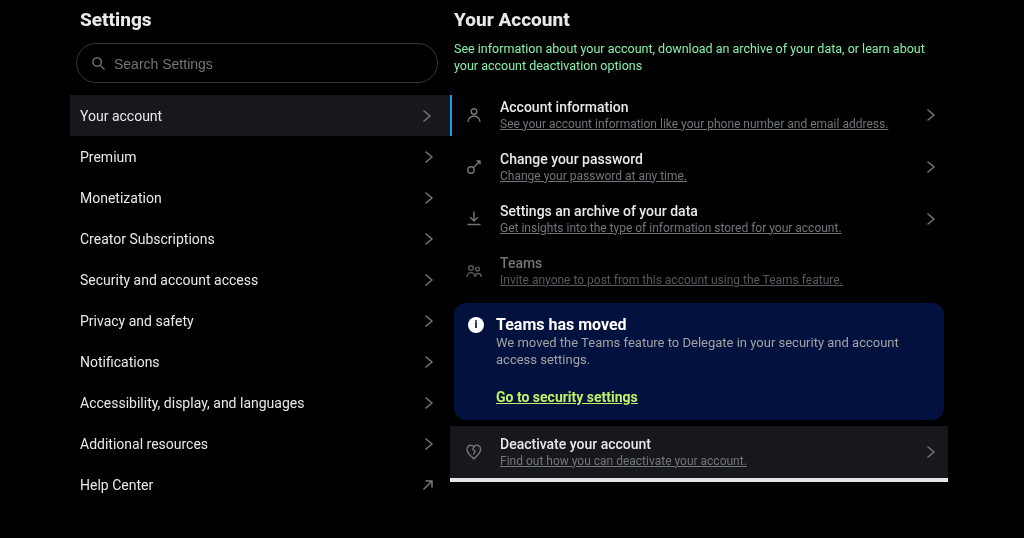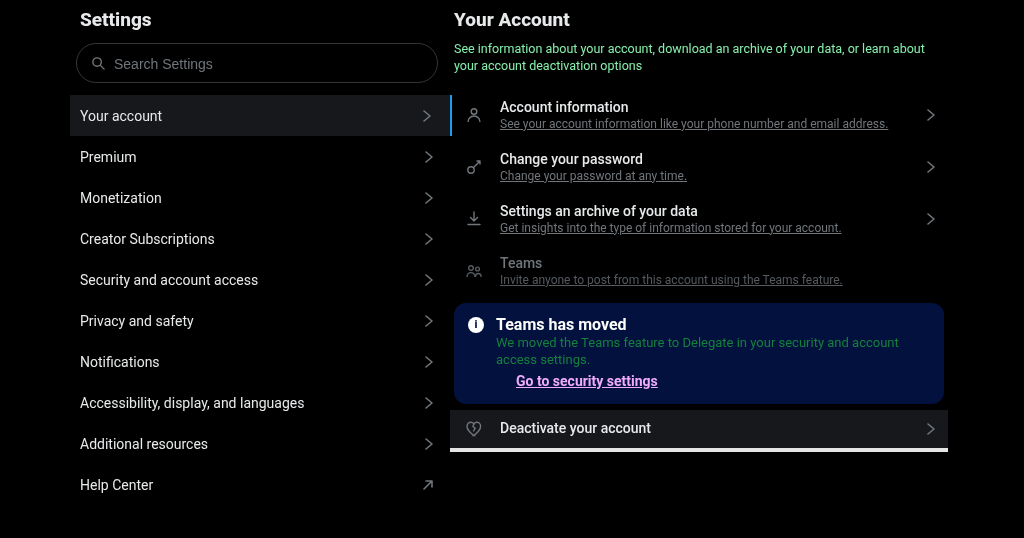--- a/index.html
+++ b/index.html
@@ -151,31 +151,30 @@
     flex-shrink: 0;
     margin-top: 2px;
   }
   .notice .n-title {
     font-size: 16px;
     font-weight: 700;
     color: #fff;
   }
   .notice .n-body {
     font-size: 13px;
-    color: #15803d;
-    margin-bottom: 2px;
+    color: #a3a3a3;
+    margin-bottom: 18px;
     line-height: 1.35;
   }
   .notice .n-link {
     font-size: 14px;
     font-weight: 700;
-    color: #f0abfc;
+    color: #bef264;
     text-decoration: underline;
     cursor: pointer;
-    margin-left: 20px;
   }
   .deactivate {
     background: #16181c;
     margin-top: 4px;
     border-bottom: 4px solid #e5e5e5;
   }
 </style>
 </head>
 <body>
 
@@ -357,20 +356,21 @@
         </div>
       </div>
       <div class="row deactivate">
         <span class="icon-slot">
             <svg viewBox="0 0 18 18">
               <use href="#i-heartbreak"></use>
             </svg>
           </span>
         <span class="txt">
           <div class="row-title">Deactivate your account</div>
+          <div class="row-sub">Find out how you can deactivate your account.</div>
         </span>
         <svg class="chev" viewBox="0 0 16 16">
             <use href="#i-chev"></use>
           </svg>
       </div>
     </div>
   </div>
 </div>
 
 </body></html>

